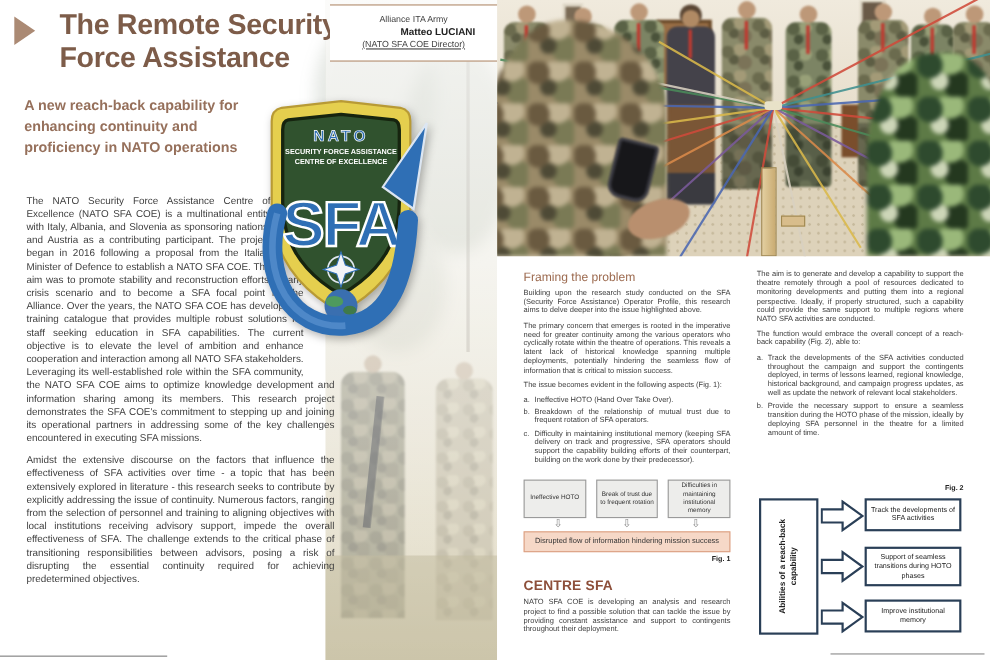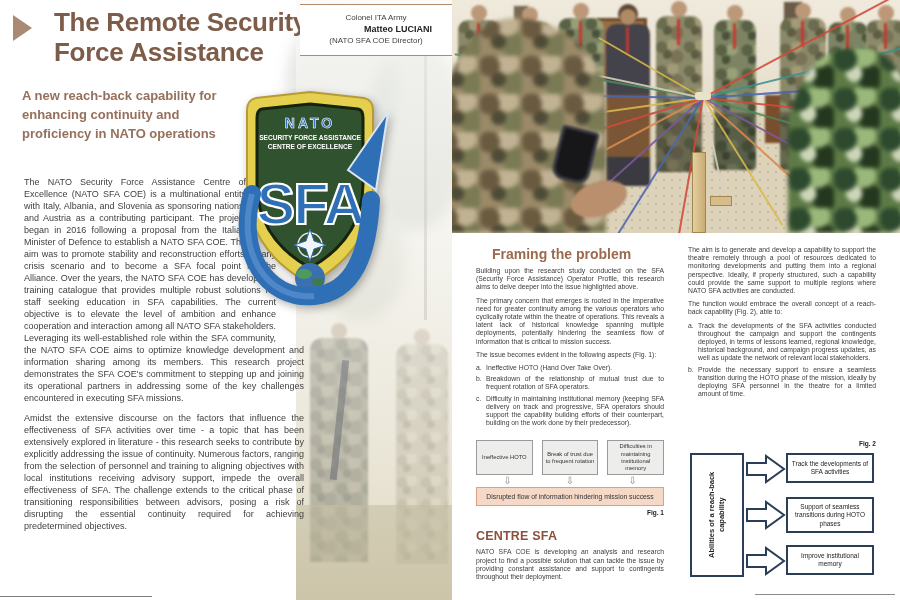--- a/index.html
+++ b/index.html
@@ -18,21 +18,21 @@
   .article-title { position:absolute; left:54px; top:7px; width:292px;
     font-size:26px; font-weight:bold; line-height:30px; color:#7d5c49; letter-spacing:-0.3px; }
   .article-subtitle { position:absolute; left:22px; top:86px; width:206px;
     font-size:13px; font-weight:bold; line-height:19px; color:#96705b; }
 
   .byline { position:absolute; left:300px; top:4px; width:152px; height:52px;
     background:#fff; border-top:1px solid #b08a6a; border-bottom:1px solid #b08a6a;
     text-align:center; padding-top:7px; z-index:6; }
   .byline .rank { font-size:8px; color:#3f3f3f; line-height:11px; }
   .byline .name { font-size:9px; font-weight:bold; color:#222; line-height:12px;margin-left:44px; }
-  .byline .role { font-size:8px; color:#3f3f3f; line-height:11px; }
+  .byline .role { font-size:8px; color:#3f3f3f; line-height:11px;text-decoration:underline; }
 
   
   .left-photo { position:absolute; left:296px; top:0; width:156px; height:600px;
     background:linear-gradient(180deg,#f2f1ec 0%,#eceae0 40%,#e2dcc8 72%,#d6cdae 100%); }
   .lp-el { position:absolute; }
   .lp-veil { position:absolute; left:0; top:0; right:0; bottom:0;
     background:linear-gradient(180deg, rgba(255,255,255,.72), rgba(255,255,255,.40) 55%, rgba(255,255,255,.22)); }
   .lp-soldier { border-radius:12px 12px 0 0; filter:blur(1px); }
   .lp-soldier::before { content:""; position:absolute; top:-15px; left:50%; transform:translateX(-50%);
     width:16px; height:16px; border-radius:50%; background:#a98f72; }
@@ -99,21 +99,21 @@
     radial-gradient(circle at 66% 20%, #9ab87a 26%, transparent 27%),
     radial-gradient(circle at 44% 64%, #cdd6b8 22%, transparent 23%),
     radial-gradient(circle at 80% 74%, #24381f 26%, transparent 27%);
     background-size:46px 40px; }
 
   
   .col { position:absolute; top:246px; width:188px; color:#3c3c3c; }
   .col1 { left:24px; }
   .col2 { left:236px; }
   .col p { font-size:6.8px; line-height:8.2px; text-align:justify; margin:0 0 5px; }
-  .h-framing { font-size:14px; font-weight:bold; color:#9c6a4f; margin:0 16px 5px; }
+  .h-framing { font-size:11px; font-weight:normal; color:#9c6a4f; margin:0 0 5px; }
   .h-remote { font-size:12.5px; font-weight:bold; color:#8d4f3a; margin:13px 0 5px; letter-spacing:.2px; }
   .li { display:flex; margin:0 0 3px; font-size:6.8px; line-height:8.2px; }
   .li .mk { width:10px; flex:none; }
   .li .tx { flex:1; text-align:justify; }
 
   
   .fig1 { margin-top:13px; }
   .f1-causes { display:flex; gap:9px; }
   .f1-cause { flex:1; background:#ededeb; border:1px solid #9a9a9a; min-height:24px;
     display:flex; align-items:center; justify-content:center; text-align:center;
@@ -151,21 +151,21 @@
     <div class="lp-el lp-soldier camo-light" style="left:100px;top:344px;width:52px;height:220px;opacity:.48"></div>
     <div class="lp-el" style="left:0;bottom:0;width:100%;height:95px;background:rgba(172,162,124,.55)"></div>
     <div class="lp-veil"></div>
   </div>
 
   <div class="bullet"></div>
   <h1 class="article-title">The Remote Security Force Assistance</h1>
   <h2 class="article-subtitle">A new reach-back capability for enhancing continuity and proficiency in NATO operations</h2>
 
   <div class="byline">
-    <div class="rank">Colonel ITA Army</div>
+    <div class="rank">Alliance ITA Army</div>
     <div class="name">Matteo LUCIANI</div>
     <div class="role">(NATO SFA COE Director)</div>
   </div>
 
   <div class="coe-logo">
     <svg viewBox="0 0 160 250" width="160" height="250">
       <path d="M80,10 L134,16 Q143,18 143,28 L143,104 Q143,168 80,202 Q17,168 17,104 L17,28 Q17,18 26,16 Z" fill="#e5cf4e" stroke="#b89a35" stroke-width="2"></path>
       <path d="M80,22 L128,27 Q133,28 133,36 L133,102 Q133,156 80,186 Q27,156 27,102 L27,36 Q27,28 32,27 Z" fill="#30522e" stroke="#16240f" stroke-width="3"></path>
       <circle cx="80" cy="196" r="15" fill="#3a6fb0"></circle>
       <ellipse cx="74" cy="192" rx="8" ry="5" fill="#4e9a5e"></ellipse>

